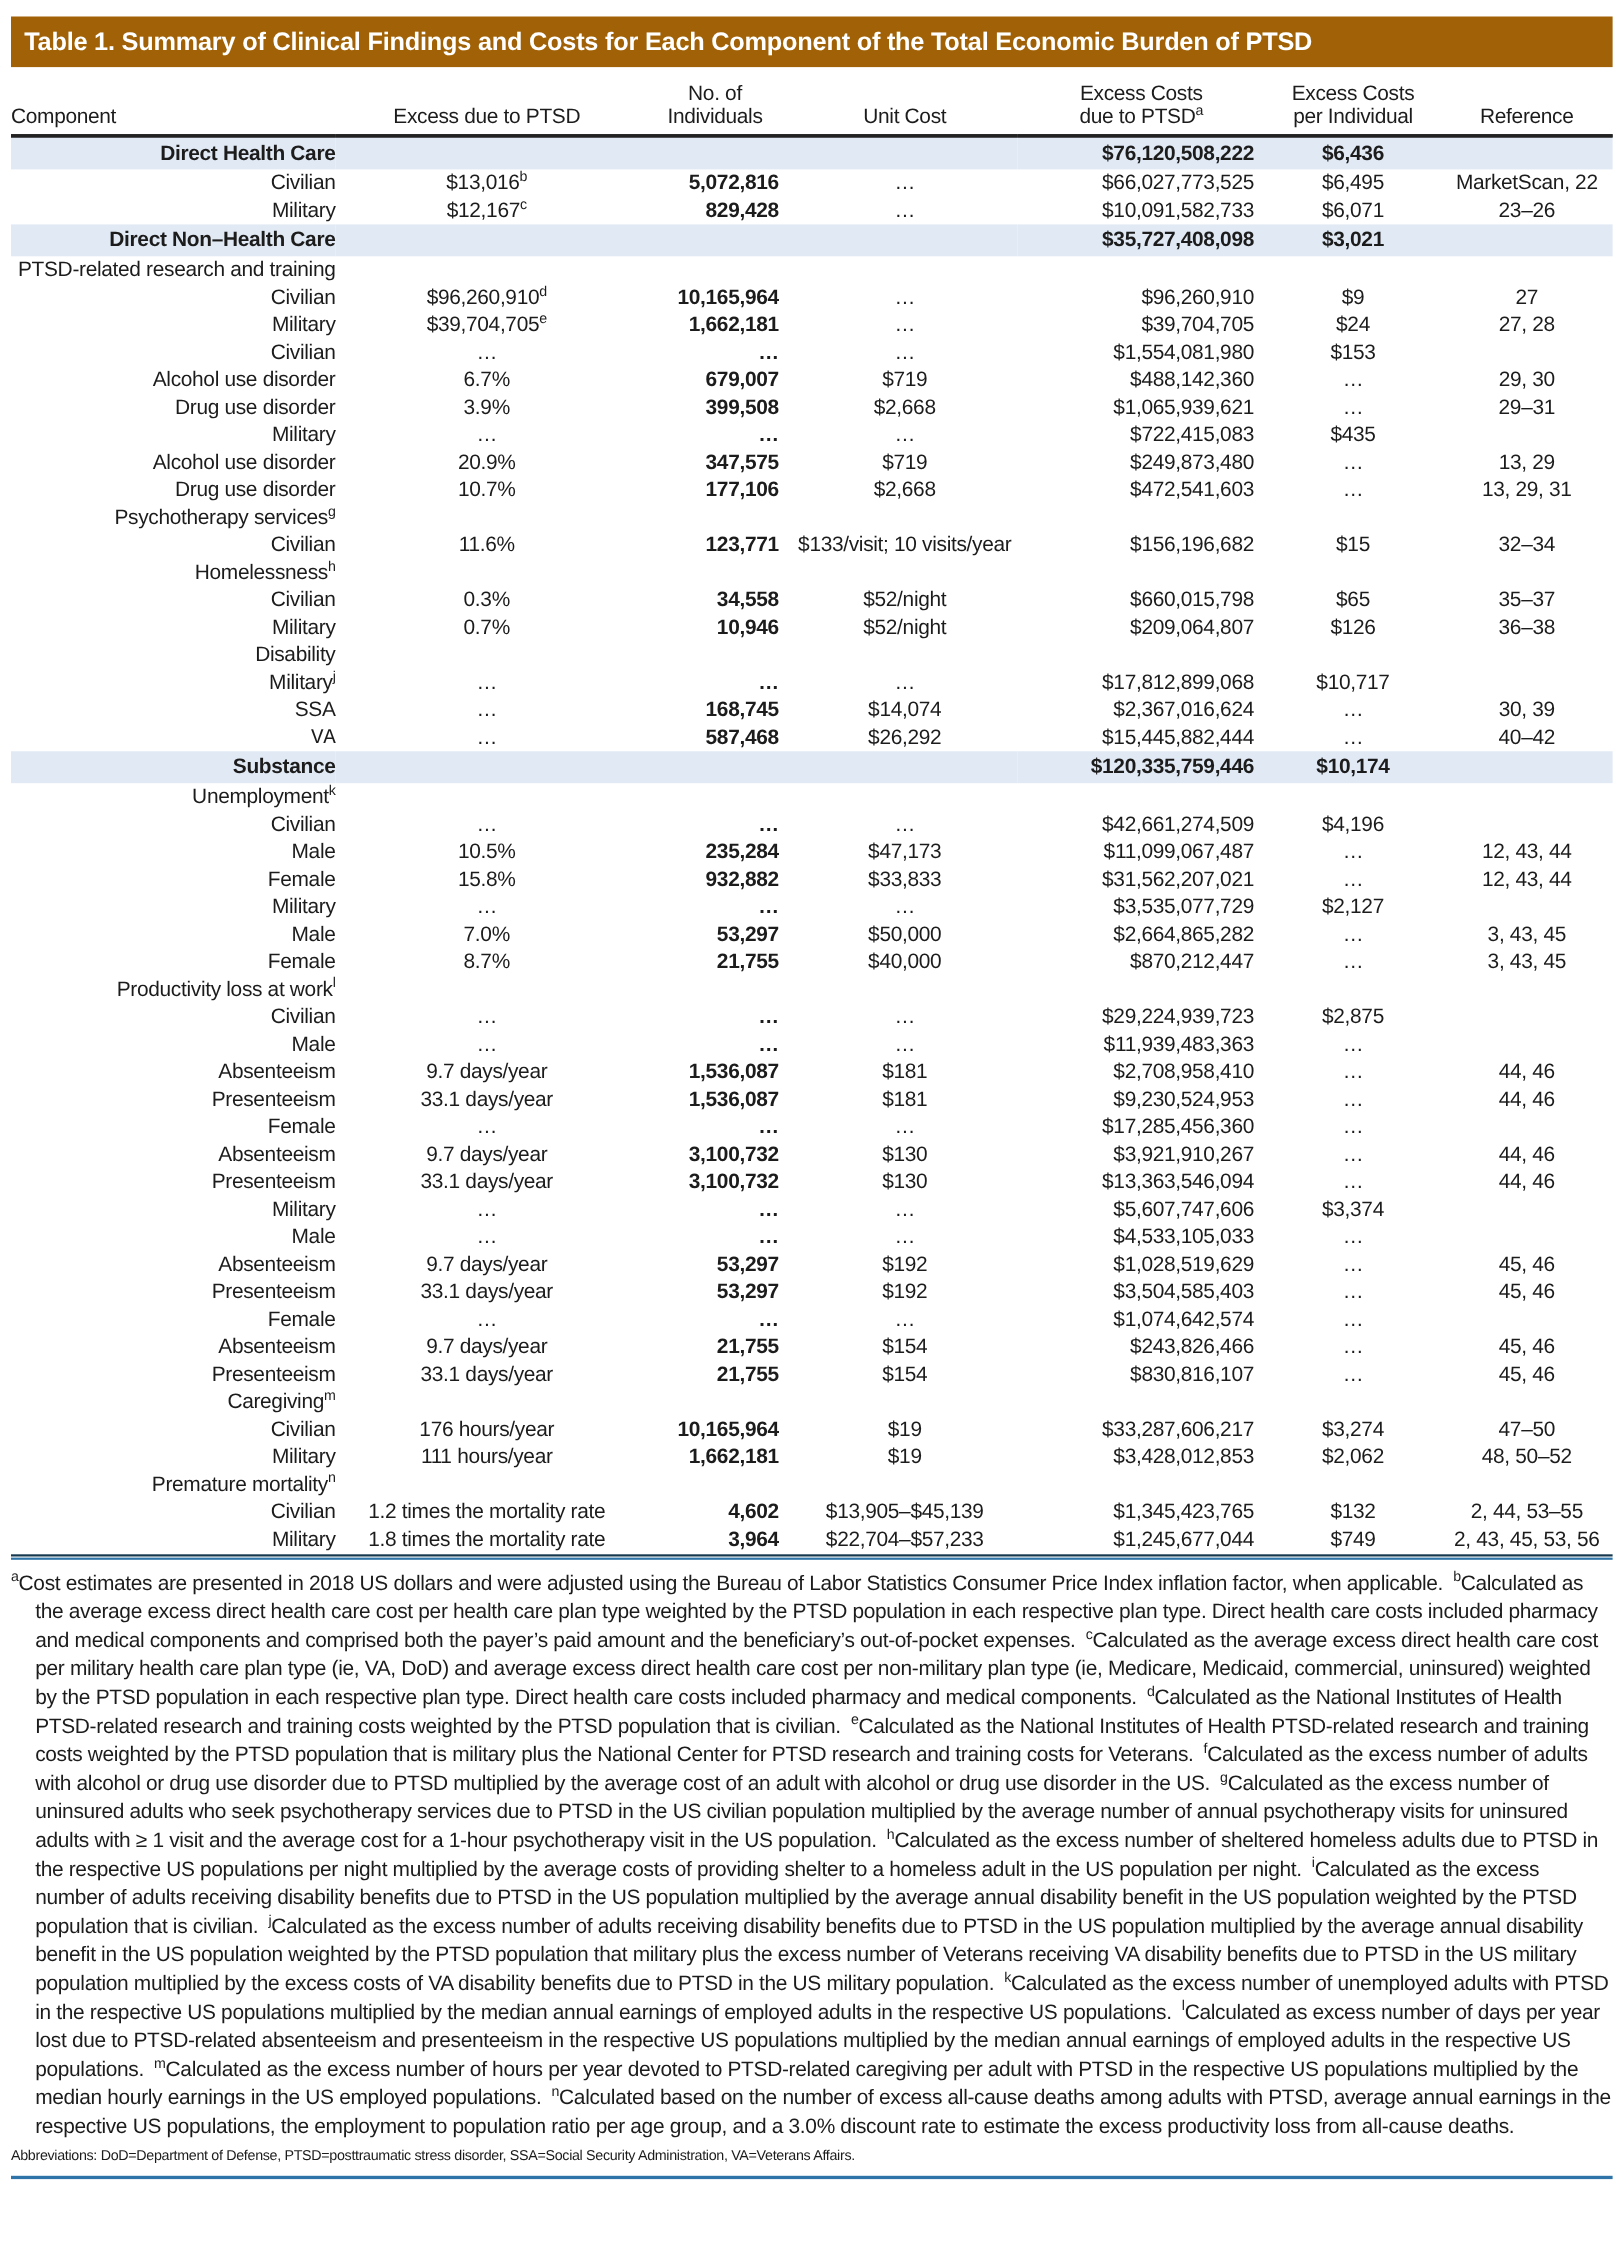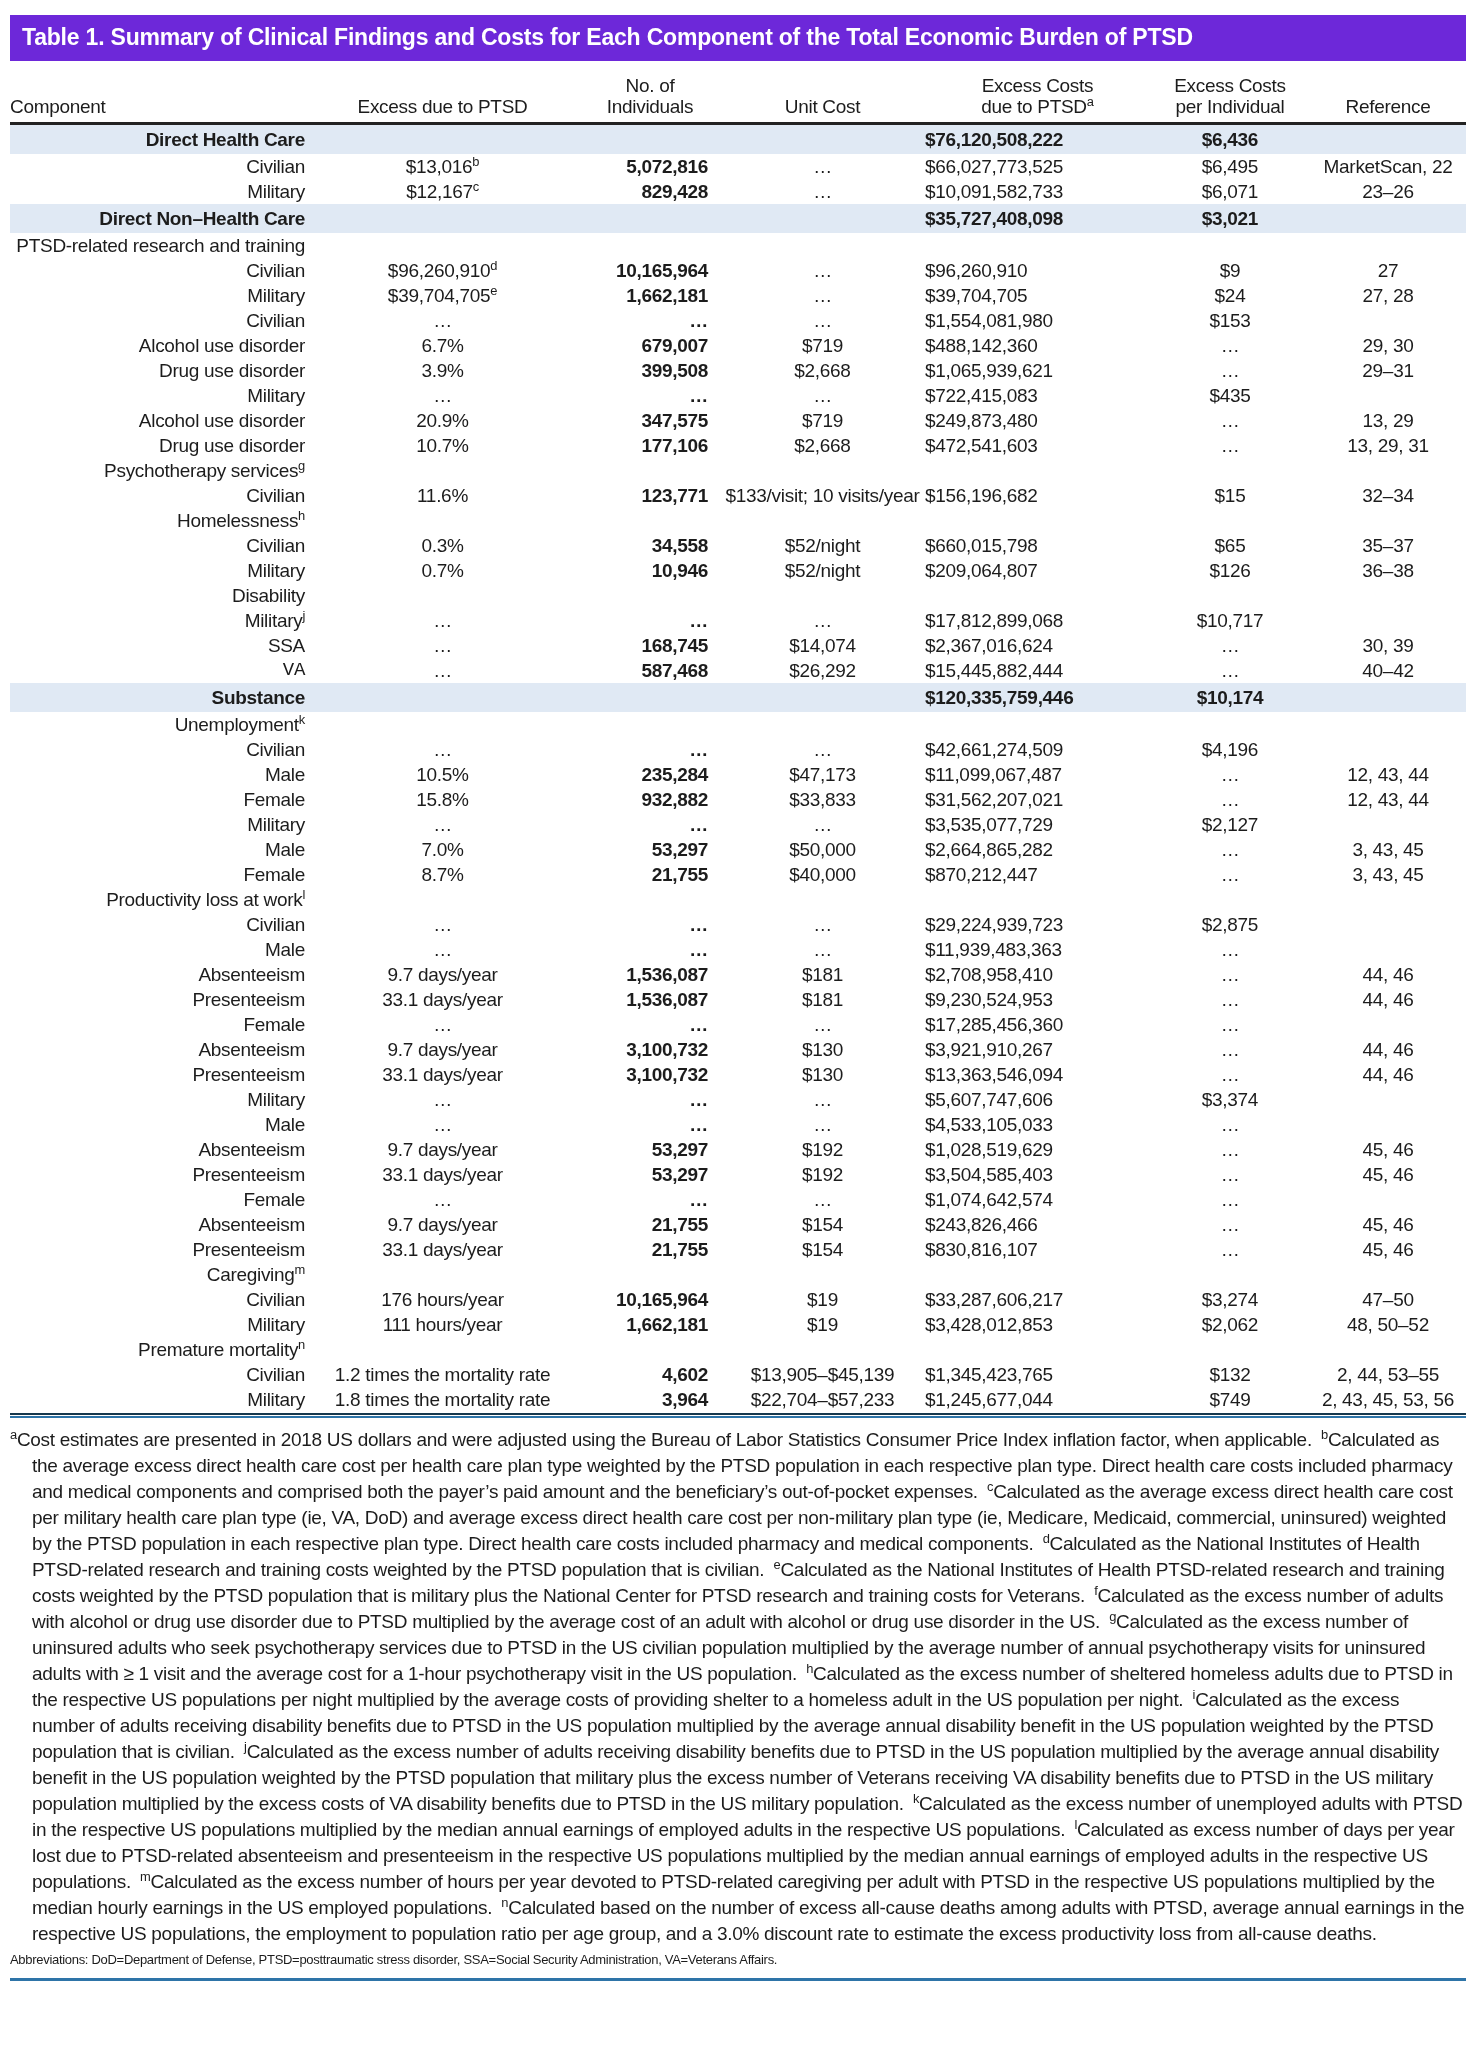--- a/index.html
+++ b/index.html
@@ -2,21 +2,21 @@
 <html><head>
 <meta charset="utf-8">
 <style>
   html,body{margin:0;padding:0;background:#ffffff;}
   body{
     width:1476px;height:2048px;box-sizing:border-box;padding:10px;
     font-family:"Liberation Sans","DejaVu Sans",sans-serif;color:#1c1c1c;
     -webkit-font-smoothing:antialiased;
   }
   .title-bar{
-    background:#6d28d9;color:#ffffff;font-weight:bold;font-size:23px;
+    background:#a16207;color:#ffffff;font-weight:bold;font-size:23px;
     padding:9px 12px 10px;letter-spacing:-0.2px;margin-top:5px;
   }
   table{width:1456px;table-layout:fixed;border-collapse:collapse;}
   col.w-component{width:295px;}
   col.w-excess{width:275px;}
   col.w-individuals{width:140px;}
   col.w-unit{width:205px;}
   col.w-cost{width:225px;}
   col.w-per{width:160px;}
   col.w-reference{width:156px;}
@@ -27,21 +27,21 @@
   thead th.h-component{text-align:left;}
   thead{border-bottom:3px solid #222222;}
   td{
     font-size:19px;line-height:25px;height:25px;padding:0;letter-spacing:-0.3px;
     white-space:nowrap;overflow:visible;
   }
   td.c-component{text-align:right;}
   td.c-excess{text-align:center;margin-top:13px;}
   td.c-individuals{text-align:right;padding-right:12px;font-weight:bold;}
   td.c-unit{text-align:center;}
-  td.c-cost{text-align:left;padding-right:10px;}
+  td.c-cost{text-align:right;padding-right:10px;}
   td.c-per{text-align:center;}
   td.c-reference{text-align:center;}
   tr.section td{font-weight:bold;background:#e0e9f4;padding-top:2px;padding-bottom:2px;}
   sup{font-size:68%;line-height:0;}
   .table-end-rule{
     height:1px;border-top:2px solid #16384e;border-bottom:2px solid #2e74a8;
     margin:1px 0 9px;
   }
   .footnotes{
     font-size:19px;line-height:26px;letter-spacing:-0.3px;margin:0;

